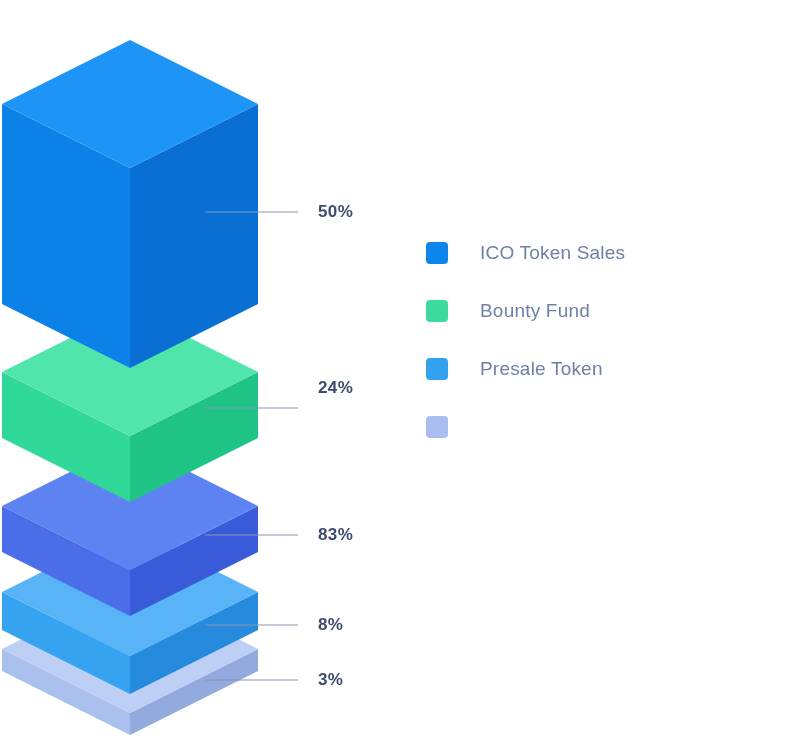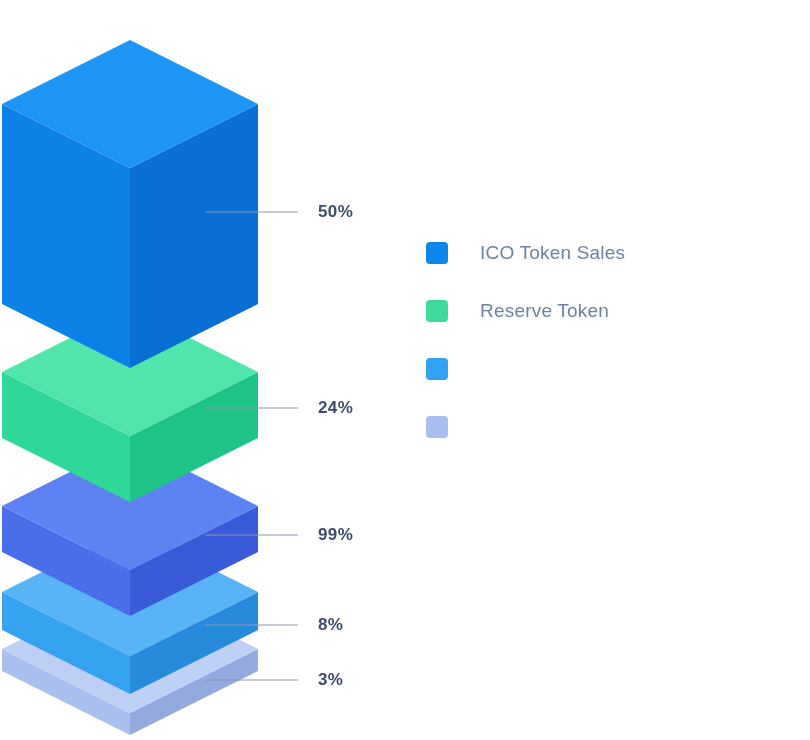--- a/index.html
+++ b/index.html
@@ -15,21 +15,21 @@
   .pct {
     position: absolute;
     left: 318px;
     font-size: 17px;
     font-weight: 700;
     color: #3d4c6e;
     letter-spacing: .4px;
     line-height: 22px;
   }
   .pct-0 { top: 201px; }
-  .pct-1 { top: 397px; }
+  .pct-1 { top: 377px; }
   .pct-2 { top: 524px; }
   .pct-3 { top: 614px; }
   .pct-4 { top: 669px; }
 
   .legend {
     position: absolute;
     left: 426px; top: 242px;
     display: flex;
     flex-direction: column;
     gap: 34px;
@@ -84,34 +84,35 @@
       </g>
       <line x1="205" y1="212" x2="298" y2="212" stroke="#8b96ad" stroke-width="1.2"></line>
       <line x1="205" y1="408" x2="298" y2="408" stroke="#8b96ad" stroke-width="1.2"></line>
       <line x1="205" y1="535" x2="298" y2="535" stroke="#8b96ad" stroke-width="1.2"></line>
       <line x1="205" y1="625" x2="298" y2="625" stroke="#8b96ad" stroke-width="1.2"></line>
       <line x1="205" y1="680" x2="298" y2="680" stroke="#8b96ad" stroke-width="1.2"></line>
     </svg>
 
   <div class="pct pct-0">50%</div>
   <div class="pct pct-1">24%</div>
-  <div class="pct pct-2">99%</div>
+  <div class="pct pct-2">83%</div>
   <div class="pct pct-3">8%</div>
   <div class="pct pct-4">3%</div>
 
   <div class="legend">
     <div class="legend-item">
       <span class="swatch" style="background: rgb(13, 134, 236);"></span>
       <span class="legend-label">ICO Token Sales</span>
     </div>
     <div class="legend-item">
       <span class="swatch" style="background: rgb(62, 218, 156);"></span>
-      <span class="legend-label">Reserve Token</span>
+      <span class="legend-label">Bounty Fund</span>
     </div>
     <div class="legend-item">
       <span class="swatch" style="background: rgb(50, 162, 240);"></span>
+      <span class="legend-label">Presale Token</span>
     </div>
     <div class="legend-item">
       <span class="swatch" style="background: rgb(169, 190, 238);"></span>
     </div>
   </div>
 
 </div>
 
 </body></html>

